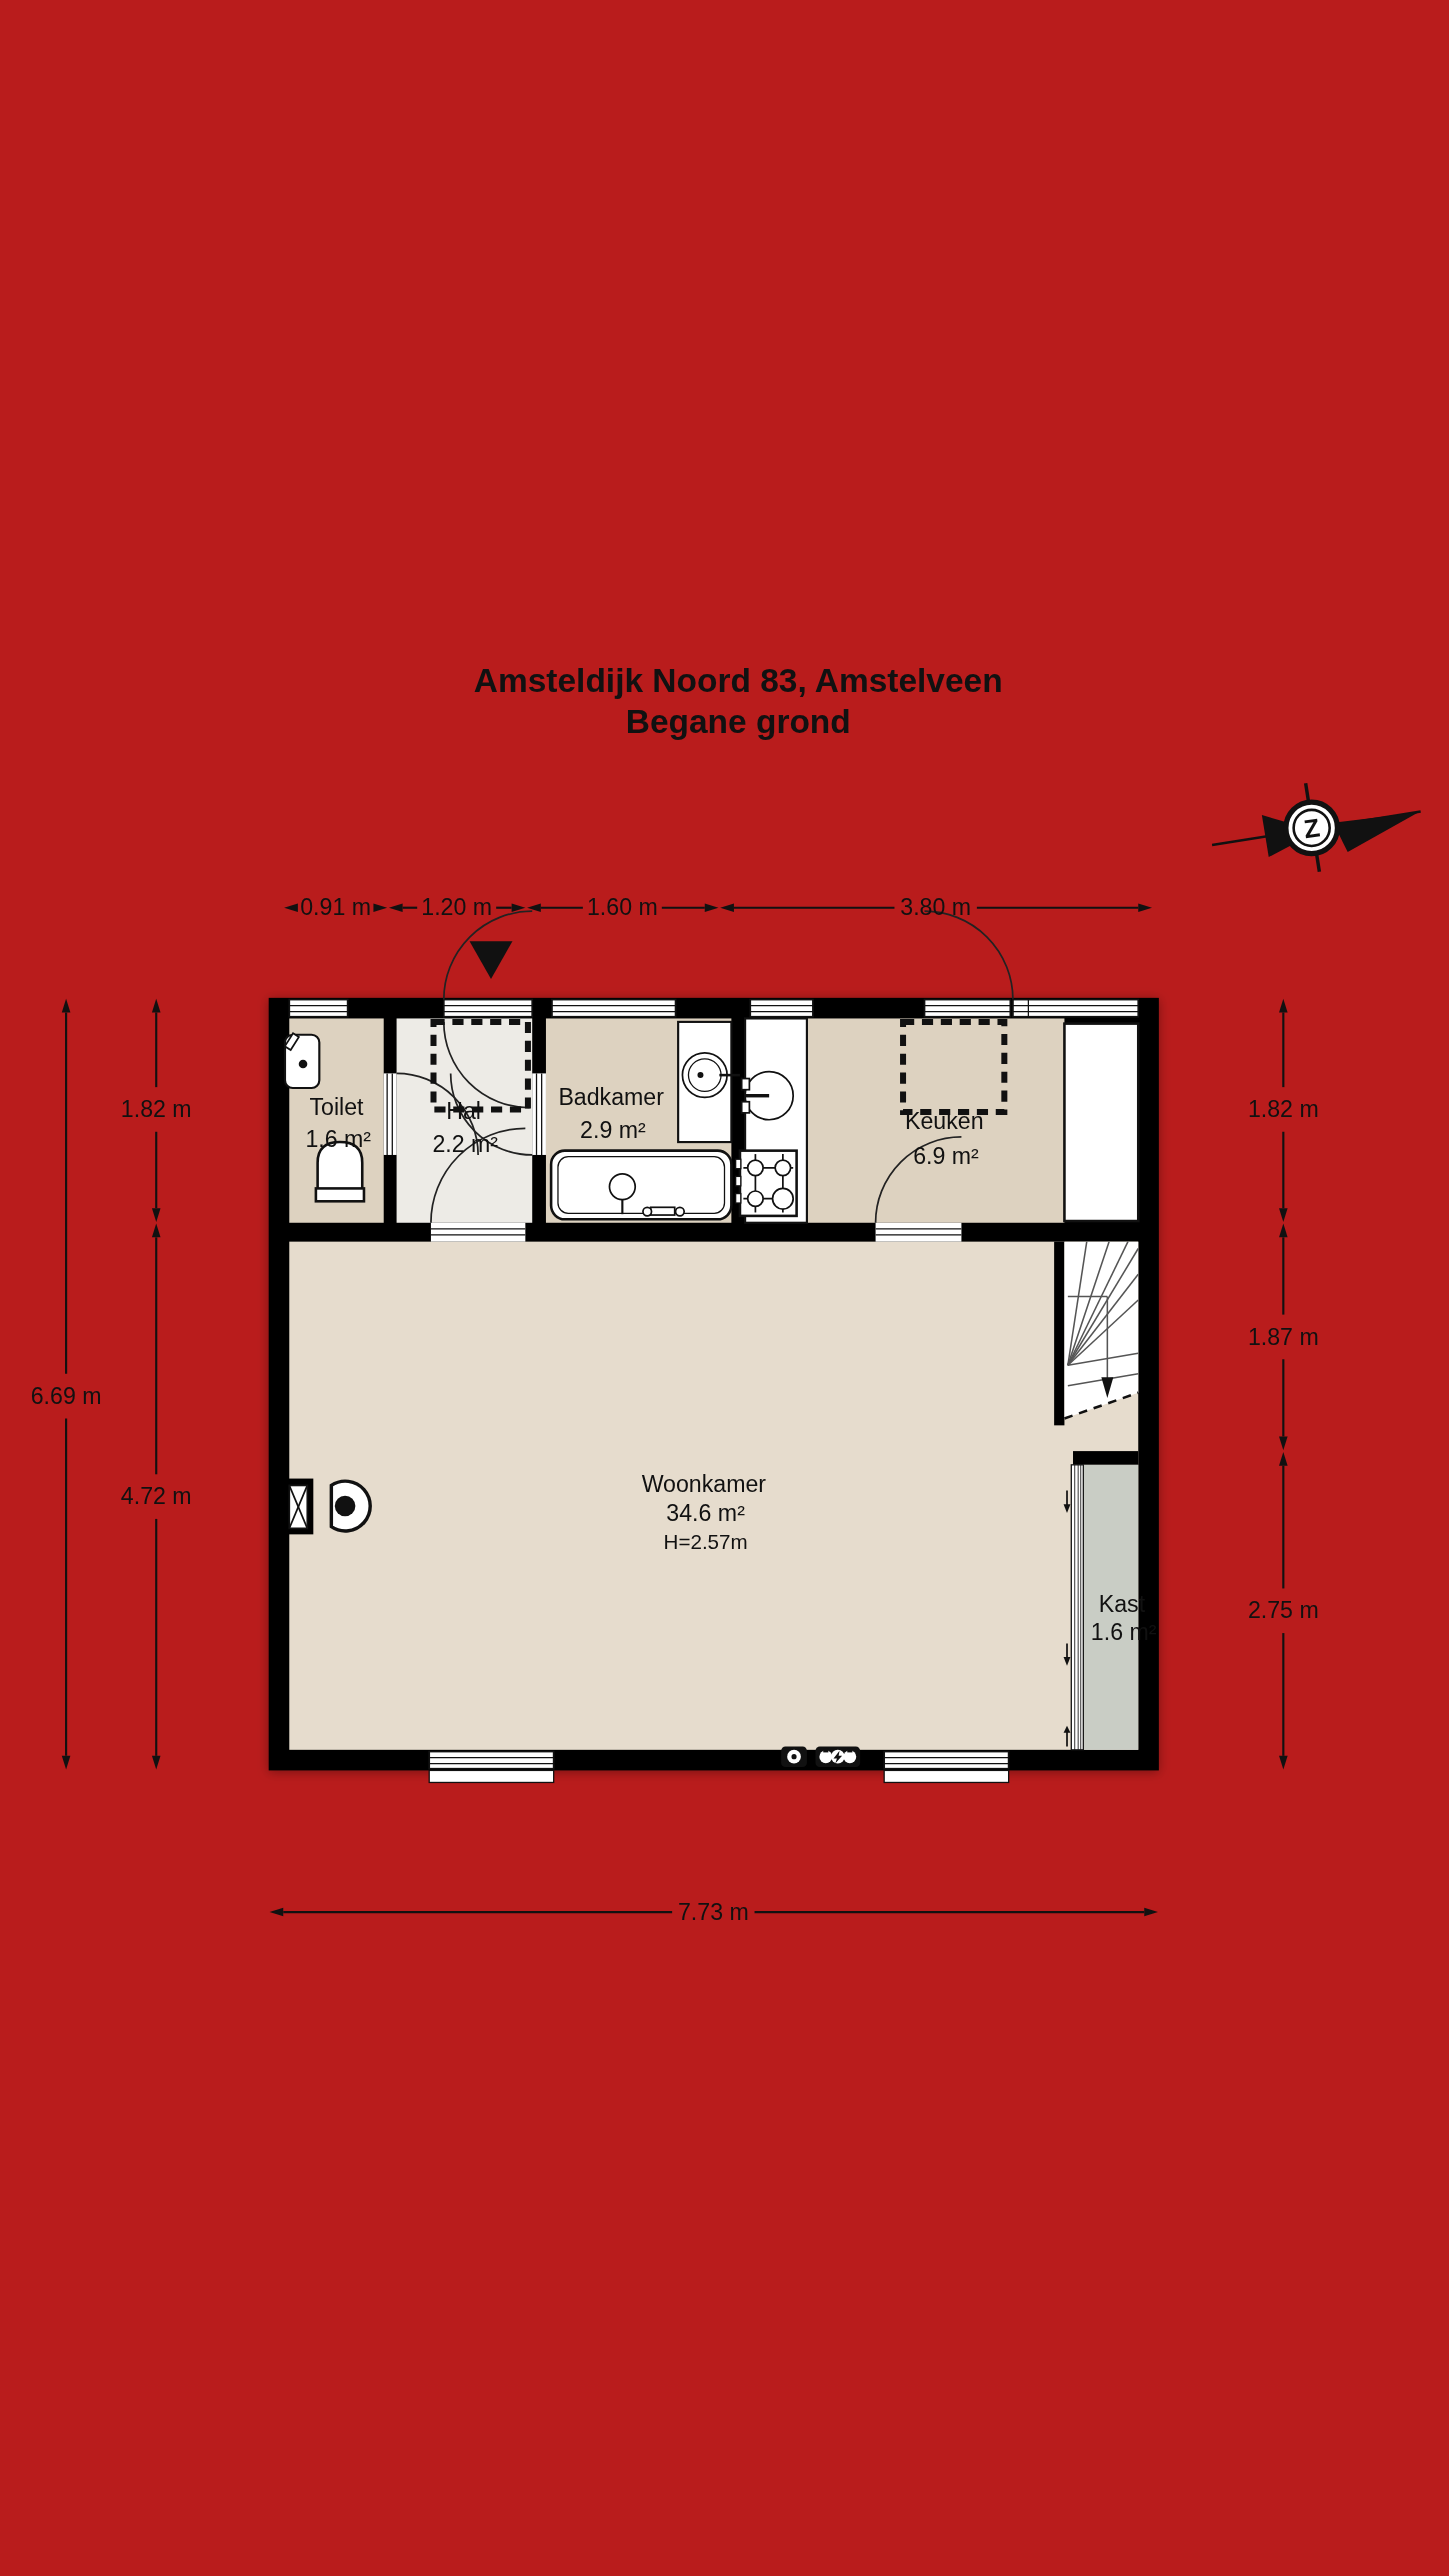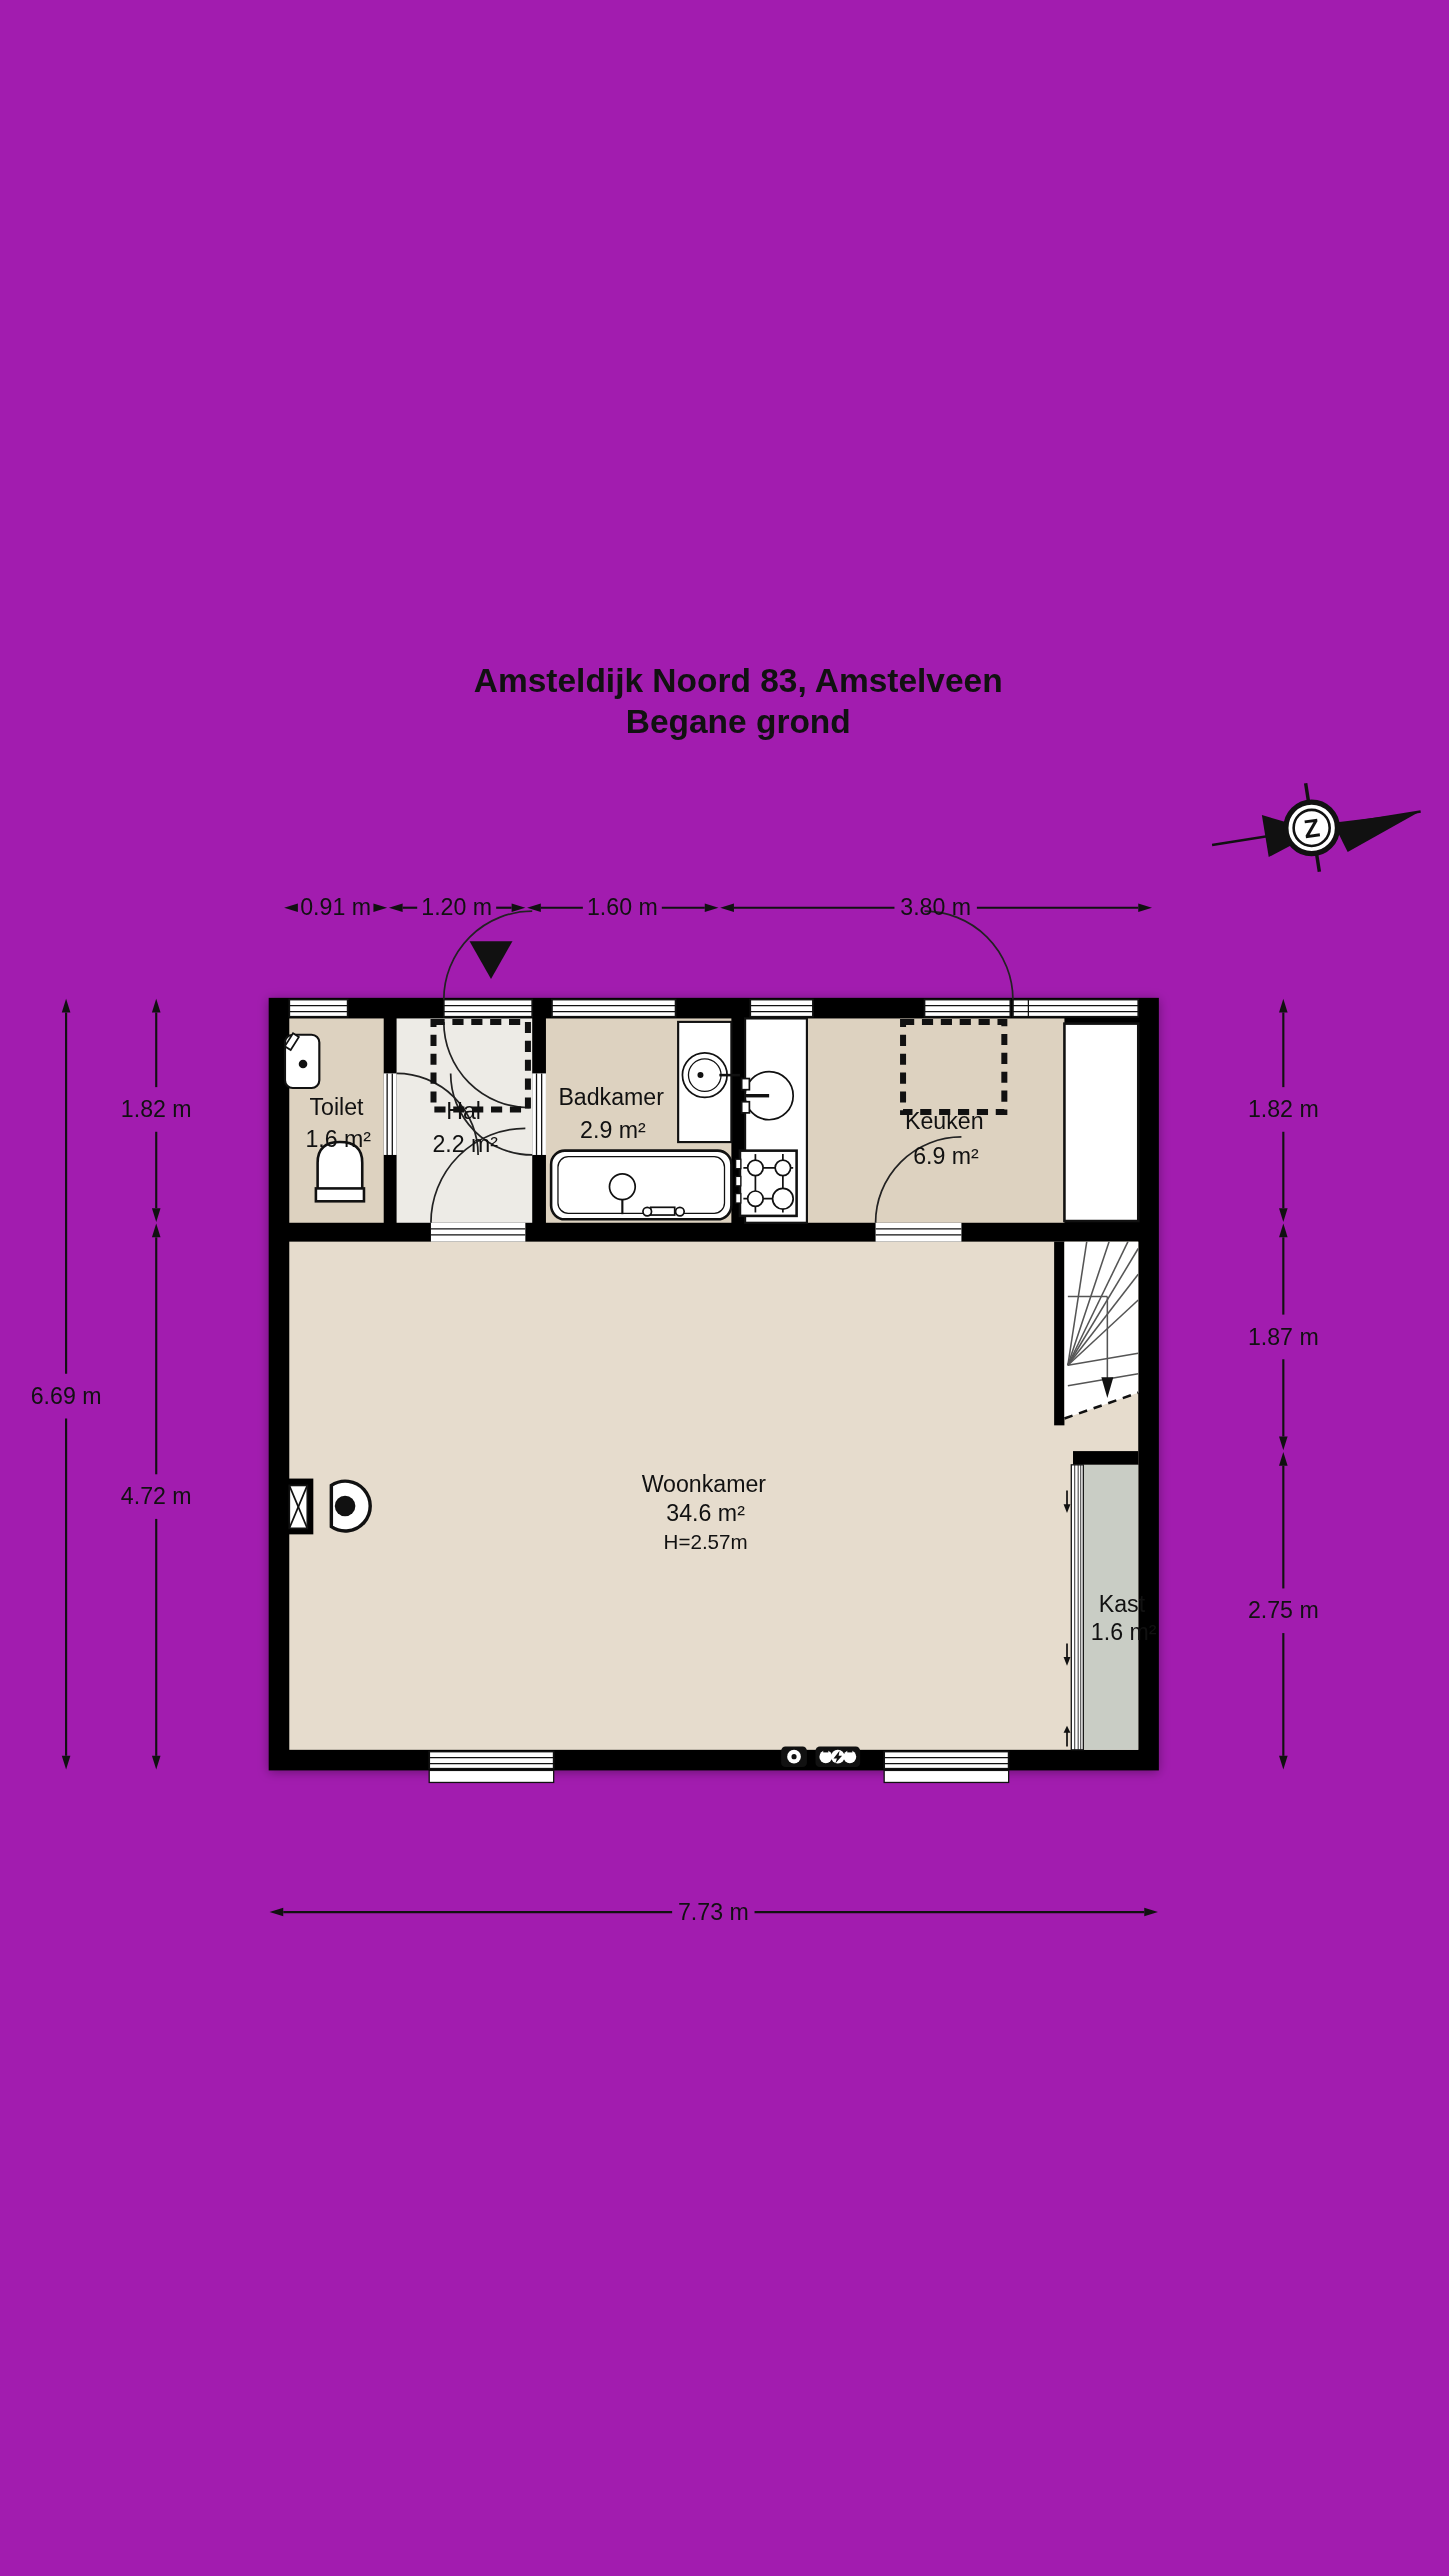--- a/index.html
+++ b/index.html
@@ -1,16 +1,16 @@
 <!DOCTYPE html>
 <html style="font-size:13.7px"><head>
 <meta charset="utf-8">
 <style>
   html,body{margin:0;padding:0;background:#ffffff;}
-  .page{position:relative;width:1449px;height:2576px;background:#a21caf;overflow:hidden;
+  .page{position:relative;width:1449px;height:2576px;background:#b91c1c;overflow:hidden;
         font-family:"Liberation Sans", sans-serif;}
   svg{position:absolute;left:0;top:0;}
   .t-title{font:bold 39px "Liberation Sans", sans-serif;fill:#111;}
   .t-room{font:27px "Liberation Sans", sans-serif;fill:#111;}
   .t-room-sm{font:24px "Liberation Sans", sans-serif;fill:#111;}
   .t-dim{font:27px "Liberation Sans", sans-serif;fill:#111;}
   .t-compass{font:bold 30px "Liberation Sans", sans-serif;fill:#111;}
   .ln{stroke:#111;stroke-width:2.5;fill:none;}
   .arr{fill:#111;stroke:none;}
   .fix{fill:#fff;stroke:#111;}

